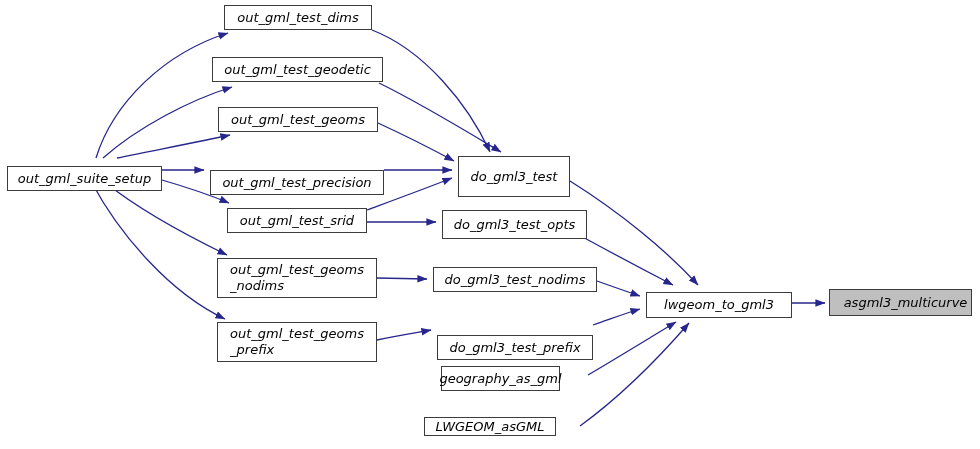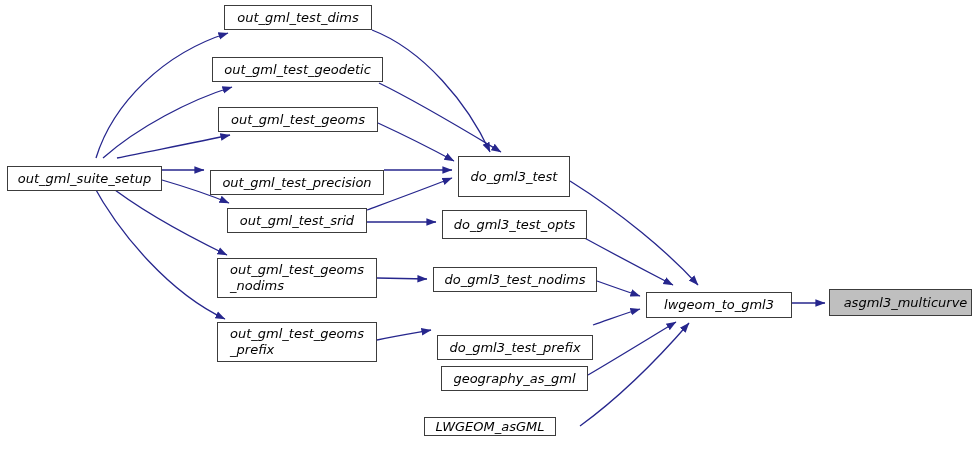--- a/index.html
+++ b/index.html
@@ -96,18 +96,18 @@
       <div class="node" style="left: 210px; top: 170px; width: 174px; height: 25px;">out_gml_test_precision</div>
       <div class="node" style="left: 227px; top: 208px; width: 140px; height: 25px;">out_gml_test_srid</div>
       <div class="node" style="left: 217px; top: 258px; width: 160px; height: 40px;">out_gml_test_geoms
 _nodims</div>
       <div class="node" style="left: 217px; top: 322px; width: 160px; height: 40px;">out_gml_test_geoms
 _prefix</div>
       <div class="node" style="left: 458px; top: 156px; width: 112px; height: 41px;">do_gml3_test</div>
       <div class="node" style="left: 442px; top: 210px; width: 145px; height: 29px;">do_gml3_test_opts</div>
       <div class="node" style="left: 433px; top: 267px; width: 164px; height: 25px;">do_gml3_test_nodims</div>
       <div class="node" style="left: 437px; top: 315px; width: 156px; height: 25px; margin-top: 20px;">do_gml3_test_prefix</div>
-      <div class="node" style="left: 441px; top: 366px; width: 147px; height: 25px;">geography_as_gml</div>
+      <div class="node" style="left: 441px; top: 366px; width: 119px; height: 25px;">geography_as_gml</div>
       <div class="node" style="left: 424px; top: 417px; width: 132px; height: 19px;">LWGEOM_asGML</div>
       <div class="node" style="left: 646px; top: 280px; width: 146px; height: 26px; margin-top: 12px;">lwgeom_to_gml3</div>
       <div class="node focus" style="left: 829px; top: 289px; width: 143px; height: 27px;">asgml3_multicurve</div>
     </div>
 </div>
 
 </body></html>

